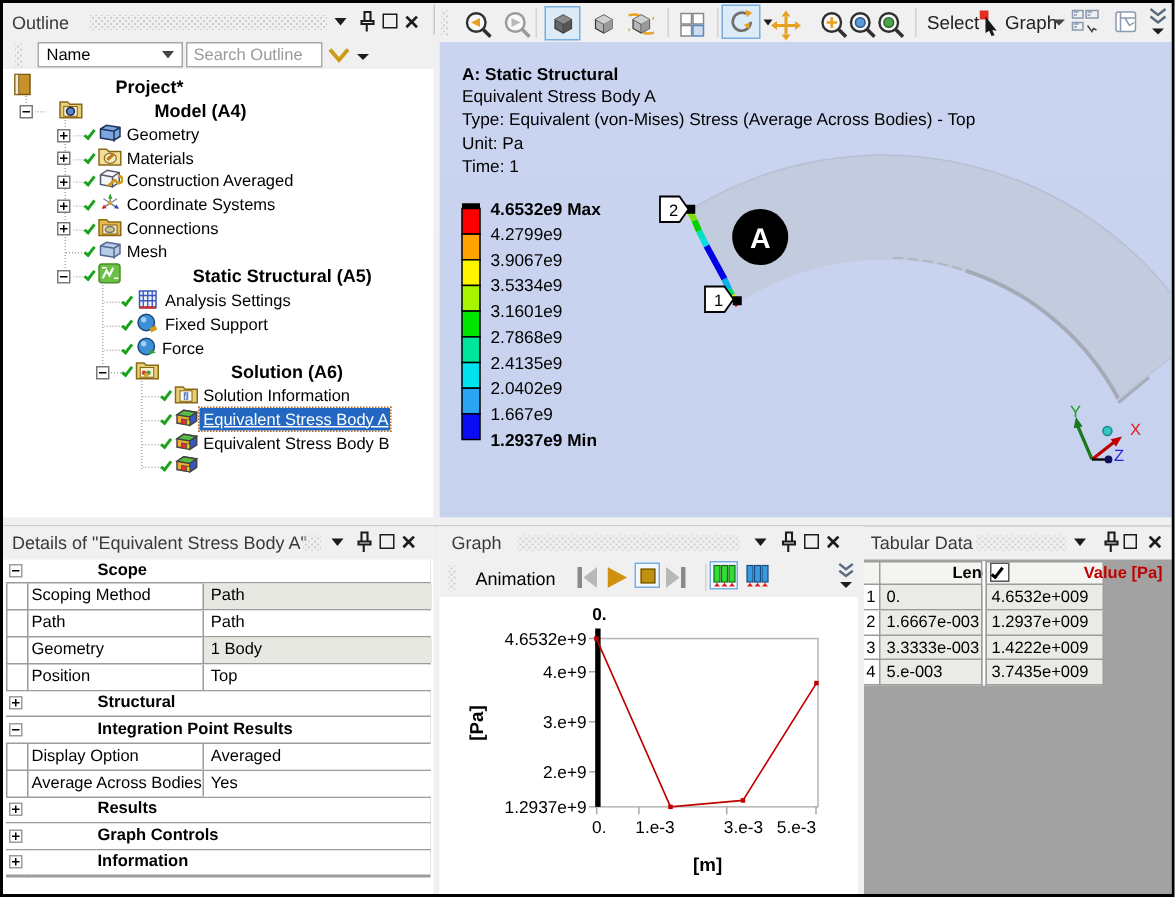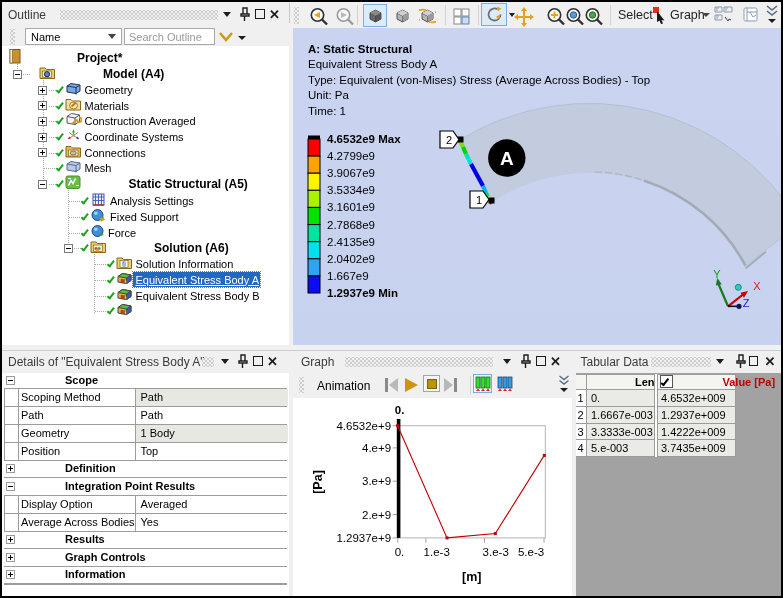--- a/index.html
+++ b/index.html
@@ -408,21 +408,21 @@
 <div class="dtxt" style="left:138.5px;top:76.0px;">1 Body</div>
 <div class="abs" style="left:1.7px;top:91.5px;width:283.8px;height:18px;border-bottom:1px solid #9c9c9c;"></div>
 <div class="abs" style="left:133px;top:91.5px;width:152.5px;height:17px;background:#fff;border-left:1px solid #9c9c9c;"></div>
 <div class="dtxt" style="left:19px;top:94.0px;">Position</div>
 <div class="dtxt" style="left:138.5px;top:94.0px;">Top</div>
 <div class="abs" style="left:1.7px;top:109.5px;width:283.8px;height:17.5px;border-bottom:1px solid #9c9c9c;background:#fff;"></div>
 <div class="exp" style="left:3.5px;top:113.2px;border-color:#9c9c9c;">
           <i class="eh"></i>
           <i class="ev"></i>
         </div>
-<div class="dtxt b" style="left:19px;top:111.2px;">Definition</div>
+<div class="dtxt b" style="left:19px;top:111.2px;">Structural</div>
 <div class="abs" style="left:1.7px;top:127.0px;width:283.8px;height:17.5px;border-bottom:1px solid #9c9c9c;background:#fff;"></div>
 <div class="exp" style="left:3.5px;top:130.8px;border-color:#9c9c9c;">
           <i class="eh"></i>
         </div>
 <div class="dtxt b" style="left:19px;top:128.8px;">Integration Point Results</div>
 <div class="abs" style="left:1.7px;top:144.5px;width:283.8px;height:18px;border-bottom:1px solid #9c9c9c;"></div>
 <div class="abs" style="left:133px;top:144.5px;width:152.5px;height:17px;background:#fff;border-left:1px solid #9c9c9c;"></div>
 <div class="dtxt" style="left:19px;top:147.0px;text-align:right;">Display Option</div>
 <div class="dtxt" style="left:138.5px;top:147.0px;">Averaged</div>
 <div class="abs" style="left:1.7px;top:162.5px;width:283.8px;height:18px;border-bottom:1px solid #9c9c9c;"></div>

